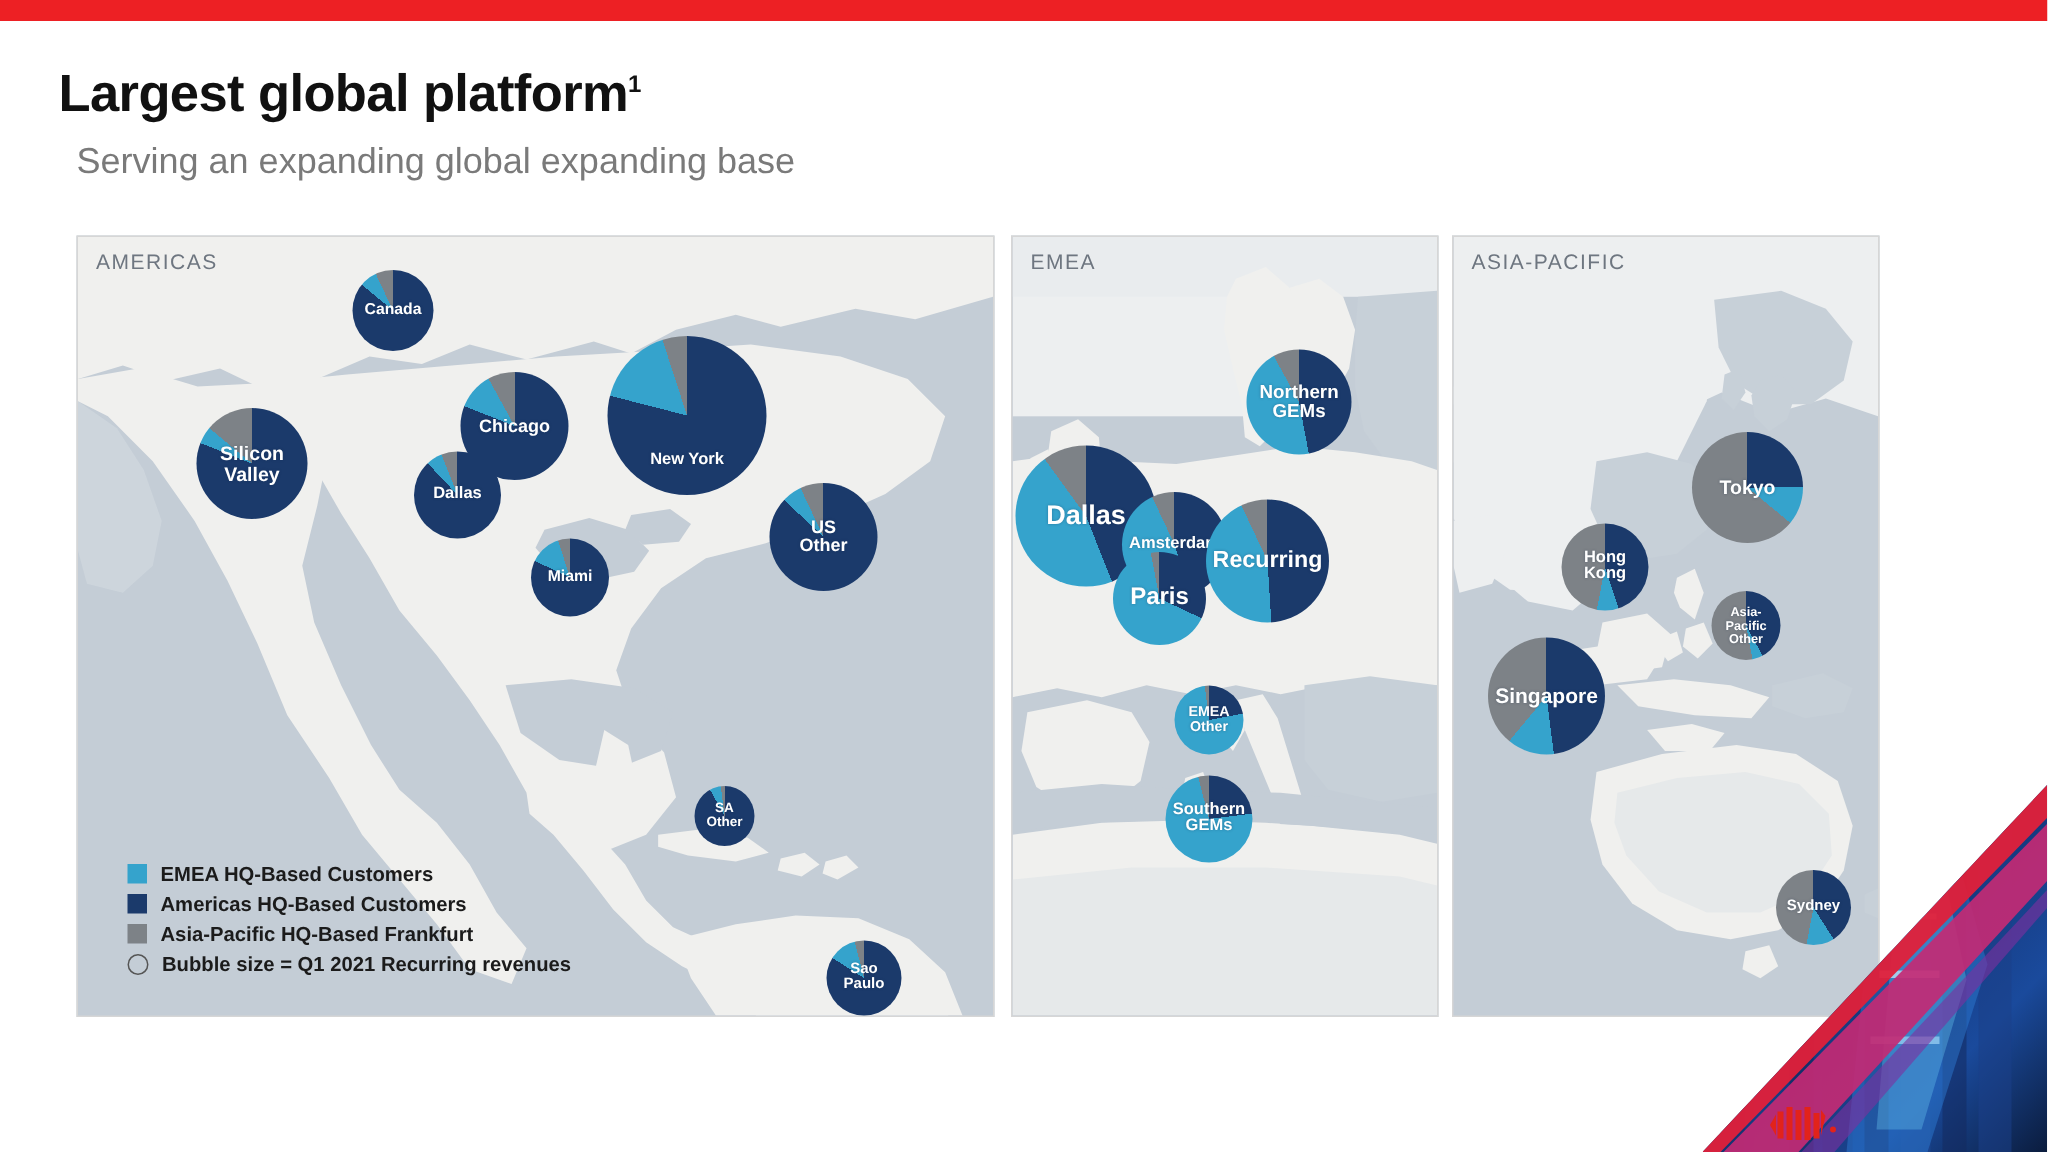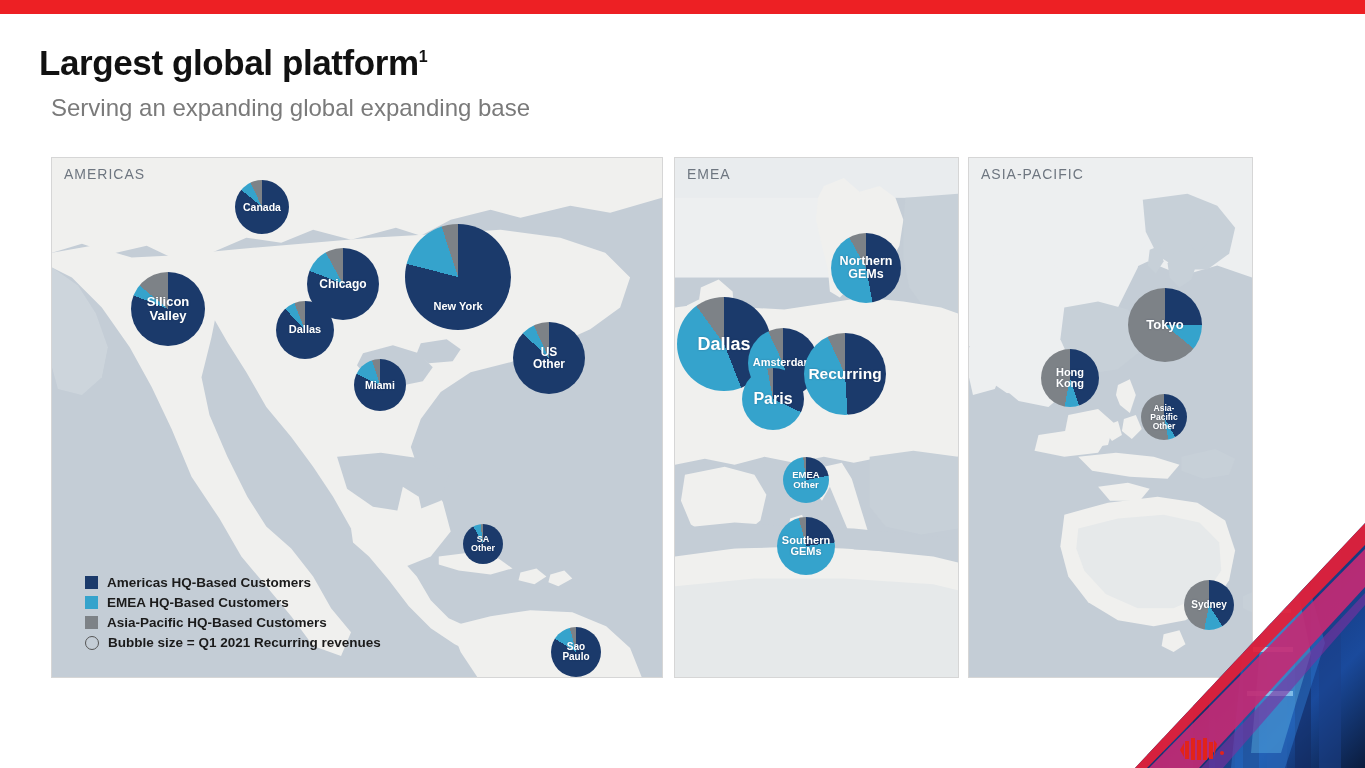--- a/index.html
+++ b/index.html
@@ -119,30 +119,30 @@
       <path fill="#F0F0EE" d="M300,372 L326,382 L348,400 L366,420 L380,444 L398,462 L420,472 L436,490 L428,500 L404,488 L380,472 L358,450 L338,424 L318,400 L302,386 Z"></path>
 
       <path fill="#F0F0EE" d="M400,470 L440,460 L480,454 L522,456 L556,470 L580,492 L592,522 L586,560 L574,596 L560,628 L546,654 L530,672 L512,678 L500,668 L496,644 L486,620 L472,596 L458,570 L442,546 L426,520 L410,496 Z"></path>
       <path fill="#F0F0EE" d="M430,470 L470,462 L512,462 L548,474 L572,496 L584,526 L578,558 L566,592 L548,622 L530,648 L514,662 L506,648 L502,620 L492,592 L478,564 L462,536 L446,508 L434,486 Z"></path>
 
       <path fill="#D6DCE2" opacity="0.55" d="M0,110 L26,128 L44,156 L56,190 L50,220 L30,238 L6,232 L0,210 Z"></path>
     </svg>
 
     <div class="legend">
       <div class="legend-row">
+        <span class="swatch" style="background:#35A3CC"></span>
+        <span>EMEA HQ-Based Customers</span>
+      </div>
+      <div class="legend-row">
         <span class="swatch" style="background:#1B3A6B"></span>
         <span>Americas HQ-Based Customers</span>
       </div>
       <div class="legend-row">
-        <span class="swatch" style="background:#35A3CC"></span>
-        <span>EMEA HQ-Based Customers</span>
-      </div>
-      <div class="legend-row">
         <span class="swatch" style="background:#7D8287"></span>
-        <span>Asia-Pacific HQ-Based Customers</span>
+        <span>Asia-Pacific HQ-Based Frankfurt</span>
       </div>
       <div class="legend-row">
         <span class="swatch ring"></span>
         <span>Bubble size = Q1 2021 Recurring revenues</span>
       </div>
     </div>
   <div class="panel-label">AMERICAS</div>
     </div>
 
   <div class="panel" id="panel-emea">
@@ -329,19 +329,22 @@
     </div>
     <div class="pie" style="left: 777px; top: 517px; width: 58px; height: 58px; background: conic-gradient(rgb(27, 58, 107) 0deg, rgb(27, 58, 107) 82.8deg, rgb(53, 163, 204) 82.8deg, rgb(53, 163, 204) 345.6deg, rgb(125, 130, 135) 345.6deg, rgb(125, 130, 135) 360deg);">
       <div class="lbl" style="font-size: 11px;">Southern<br>GEMs</div>
     </div>
     <div class="pie" style="left: 1128px; top: 288px; width: 74px; height: 74px; background: conic-gradient(rgb(27, 58, 107) 0deg, rgb(27, 58, 107) 90deg, rgb(53, 163, 204) 90deg, rgb(53, 163, 204) 129.6deg, rgb(125, 130, 135) 129.6deg, rgb(125, 130, 135) 360deg);">
       <div class="lbl" style="font-size: 13px; text-align: center;">Tokyo</div>
     </div>
     <div class="pie" style="left: 1041px; top: 349px; width: 58px; height: 58px; background: conic-gradient(rgb(27, 58, 107) 0deg, rgb(27, 58, 107) 162deg, rgb(53, 163, 204) 162deg, rgb(53, 163, 204) 190.8deg, rgb(125, 130, 135) 190.8deg, rgb(125, 130, 135) 360deg);">
       <div class="lbl" style="font-size: 11px;">Hong<br>Kong</div>
     </div>
+    <div class="pie" style="left: 992px; top: 425px; width: 78px; height: 78px; background: conic-gradient(rgb(27, 58, 107) 0deg, rgb(27, 58, 107) 172.8deg, rgb(53, 163, 204) 172.8deg, rgb(53, 163, 204) 219.6deg, rgb(125, 130, 135) 219.6deg, rgb(125, 130, 135) 360deg);">
+      <div class="lbl" style="font-size: 14px;">Singapore</div>
+    </div>
     <div class="pie" style="left: 1141px; top: 394px; width: 46px; height: 46px; background: conic-gradient(rgb(27, 58, 107) 0deg, rgb(27, 58, 107) 151.2deg, rgb(53, 163, 204) 151.2deg, rgb(53, 163, 204) 169.2deg, rgb(125, 130, 135) 169.2deg, rgb(125, 130, 135) 360deg);">
       <div class="lbl" style="font-size: 8.5px;">Asia-<br>Pacific<br>Other</div>
     </div>
     <div class="pie" style="left: 1184px; top: 580px; width: 50px; height: 50px; background: conic-gradient(rgb(27, 58, 107) 0deg, rgb(27, 58, 107) 147.6deg, rgb(53, 163, 204) 147.6deg, rgb(53, 163, 204) 190.8deg, rgb(125, 130, 135) 190.8deg, rgb(125, 130, 135) 360deg);">
       <div class="lbl" style="font-size: 10px;">Sydney</div>
     </div>
   </div>
 
 </body></html>

